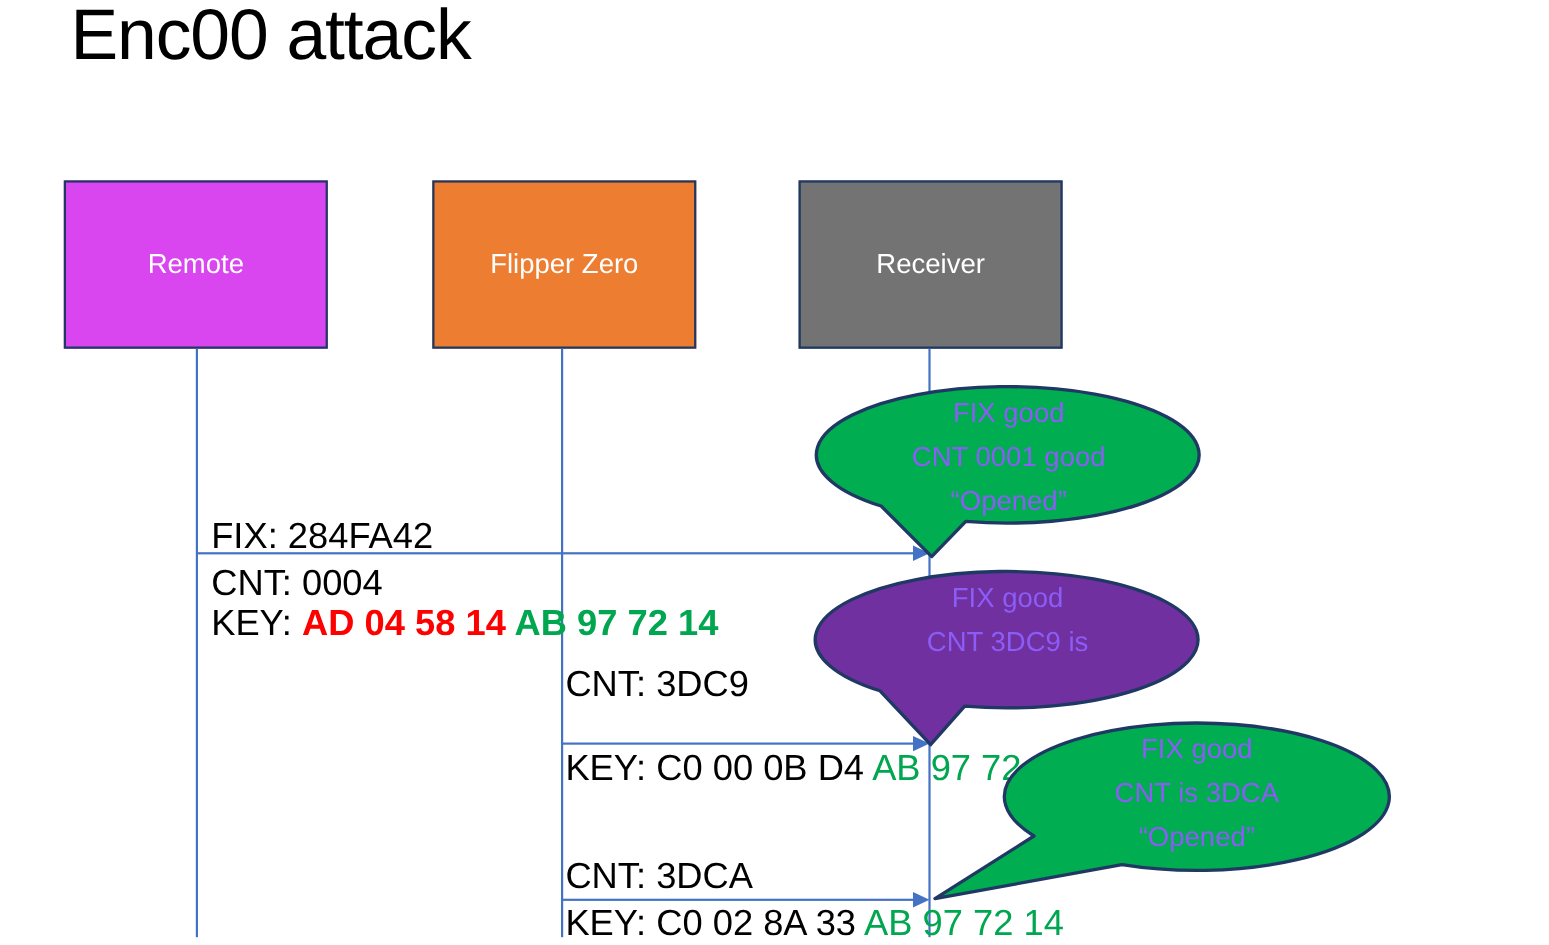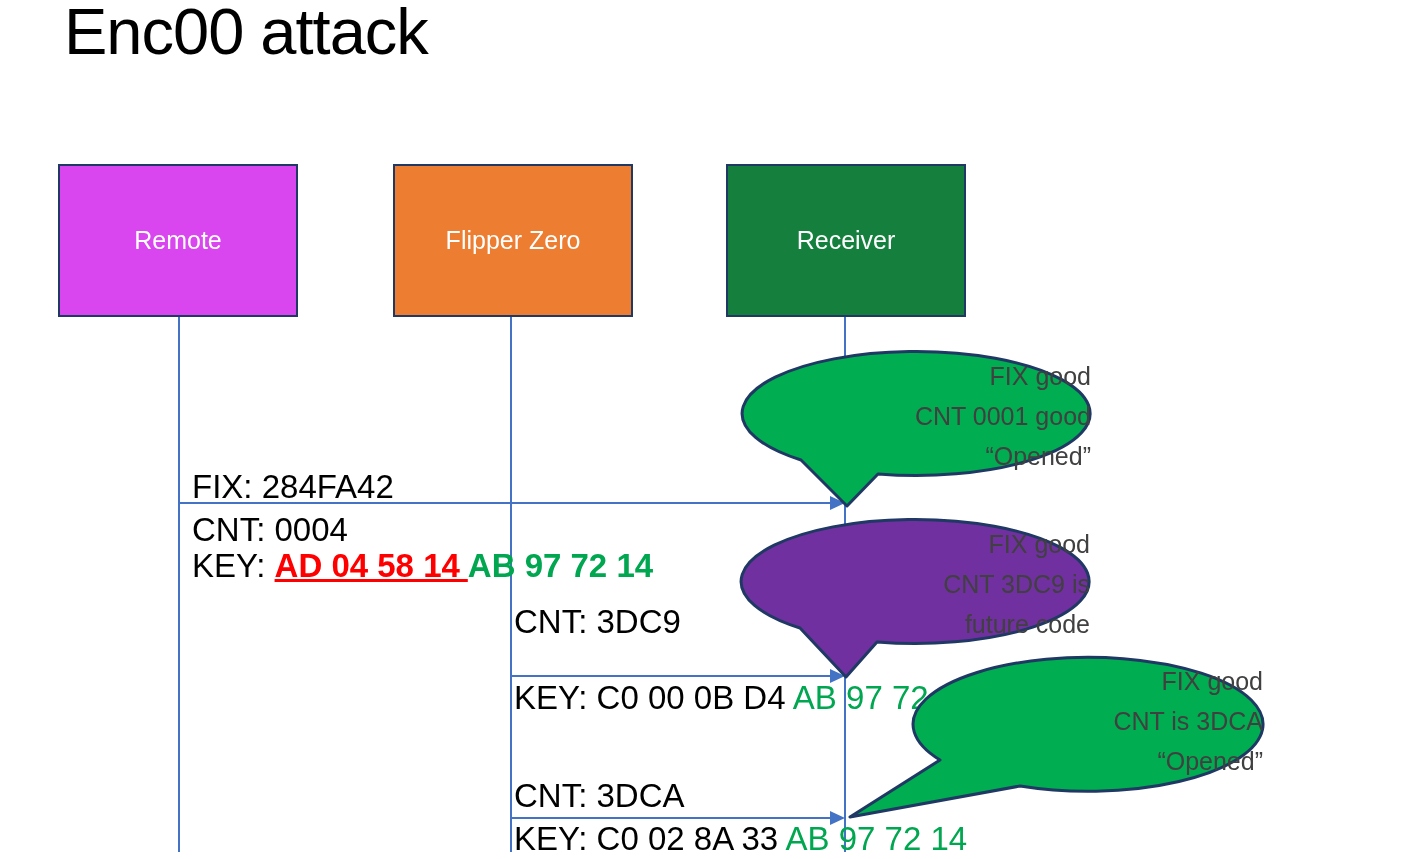--- a/index.html
+++ b/index.html
@@ -29,21 +29,21 @@
     border: 2px solid #1F3864;
     box-sizing: border-box;
     display: flex;
     align-items: center;
     justify-content: center;
     color: #ffffff;
     font-size: 25px;
   }
   .actor.remote   { left: 58px;  background: #d946ef; }
   .actor.flipper  { left: 393px; background: #ED7D31; }
-  .actor.receiver { left: 726px; background: #15803d; }
+  .actor.receiver { left: 726px; background: #737373; }
 
   .lifeline {
     position: absolute;
     top: 317px;
     width: 2px;
     height: 535px;
     background: #4472C4;
   }
   .lifeline.l-remote   { left: 178px; }
   .lifeline.l-flipper  { left: 510px; }
@@ -68,21 +68,21 @@
   .arrow.a2 { left: 511px; top: 675px; width: 319px; }
   .arrow.a3 { left: 511px; top: 817px; width: 319px; }
 
   .msg {
     position: absolute;
     font-size: 33px;
     color: #000000;
     white-space: nowrap;
     line-height: 1.15;
   }
-  .msg .red   { color: #FF0000; font-weight: bold; text-decoration: underline; }
+  .msg .red   { color: #FF0000; font-weight: bold; }
   .msg .grn   { color: #00A650; }
   .msg .grn.b { font-weight: bold; }
 
   .m1-fix { left: 192px; top: 468px; }
   .m1-cnt { left: 192px; top: 511px; }
   .m1-key { left: 192px; top: 547px; }
   .m2-cnt { left: 514px; top: 603px; }
   .m2-key { left: 514px; top: 679px; }
   .m3-cnt { left: 514px; top: 777px; }
   .m3-key { left: 514px; top: 820px; text-align: center; }
@@ -94,23 +94,23 @@
     height: 859px;
     pointer-events: none;
   }
   .callout-shape {
     stroke: #1F3864;
     stroke-width: 3px;
     stroke-linejoin: round;
   }
   .btext {
     position: absolute;
-    color: #404040;
+    color: #8b5cf6;
     font-size: 25px;
-    text-align: right;
+    text-align: center;
   }
   .btext div {
     height: 40px;
     line-height: 40px;
     white-space: nowrap;
   }
   .bt1 { left: 743px; top: 356px; width: 348px; }
   .bt2 { left: 742px; top: 524px; width: 348px; }
   .bt3 { left: 913px; top: 661px; width: 350px; }
 </style>
@@ -162,21 +162,20 @@
   </svg>
 
   <div class="btext bt1">
     <div>FIX good</div>
     <div>CNT 0001 good</div>
     <div>“Opened”</div>
   </div>
   <div class="btext bt2">
     <div>FIX good</div>
     <div>CNT 3DC9 is</div>
-    <div>future code</div>
   </div>
   <div class="btext bt3">
     <div>FIX good</div>
     <div>CNT is 3DCA</div>
     <div>“Opened”</div>
   </div>
 
 </div>
 
 </body></html>

